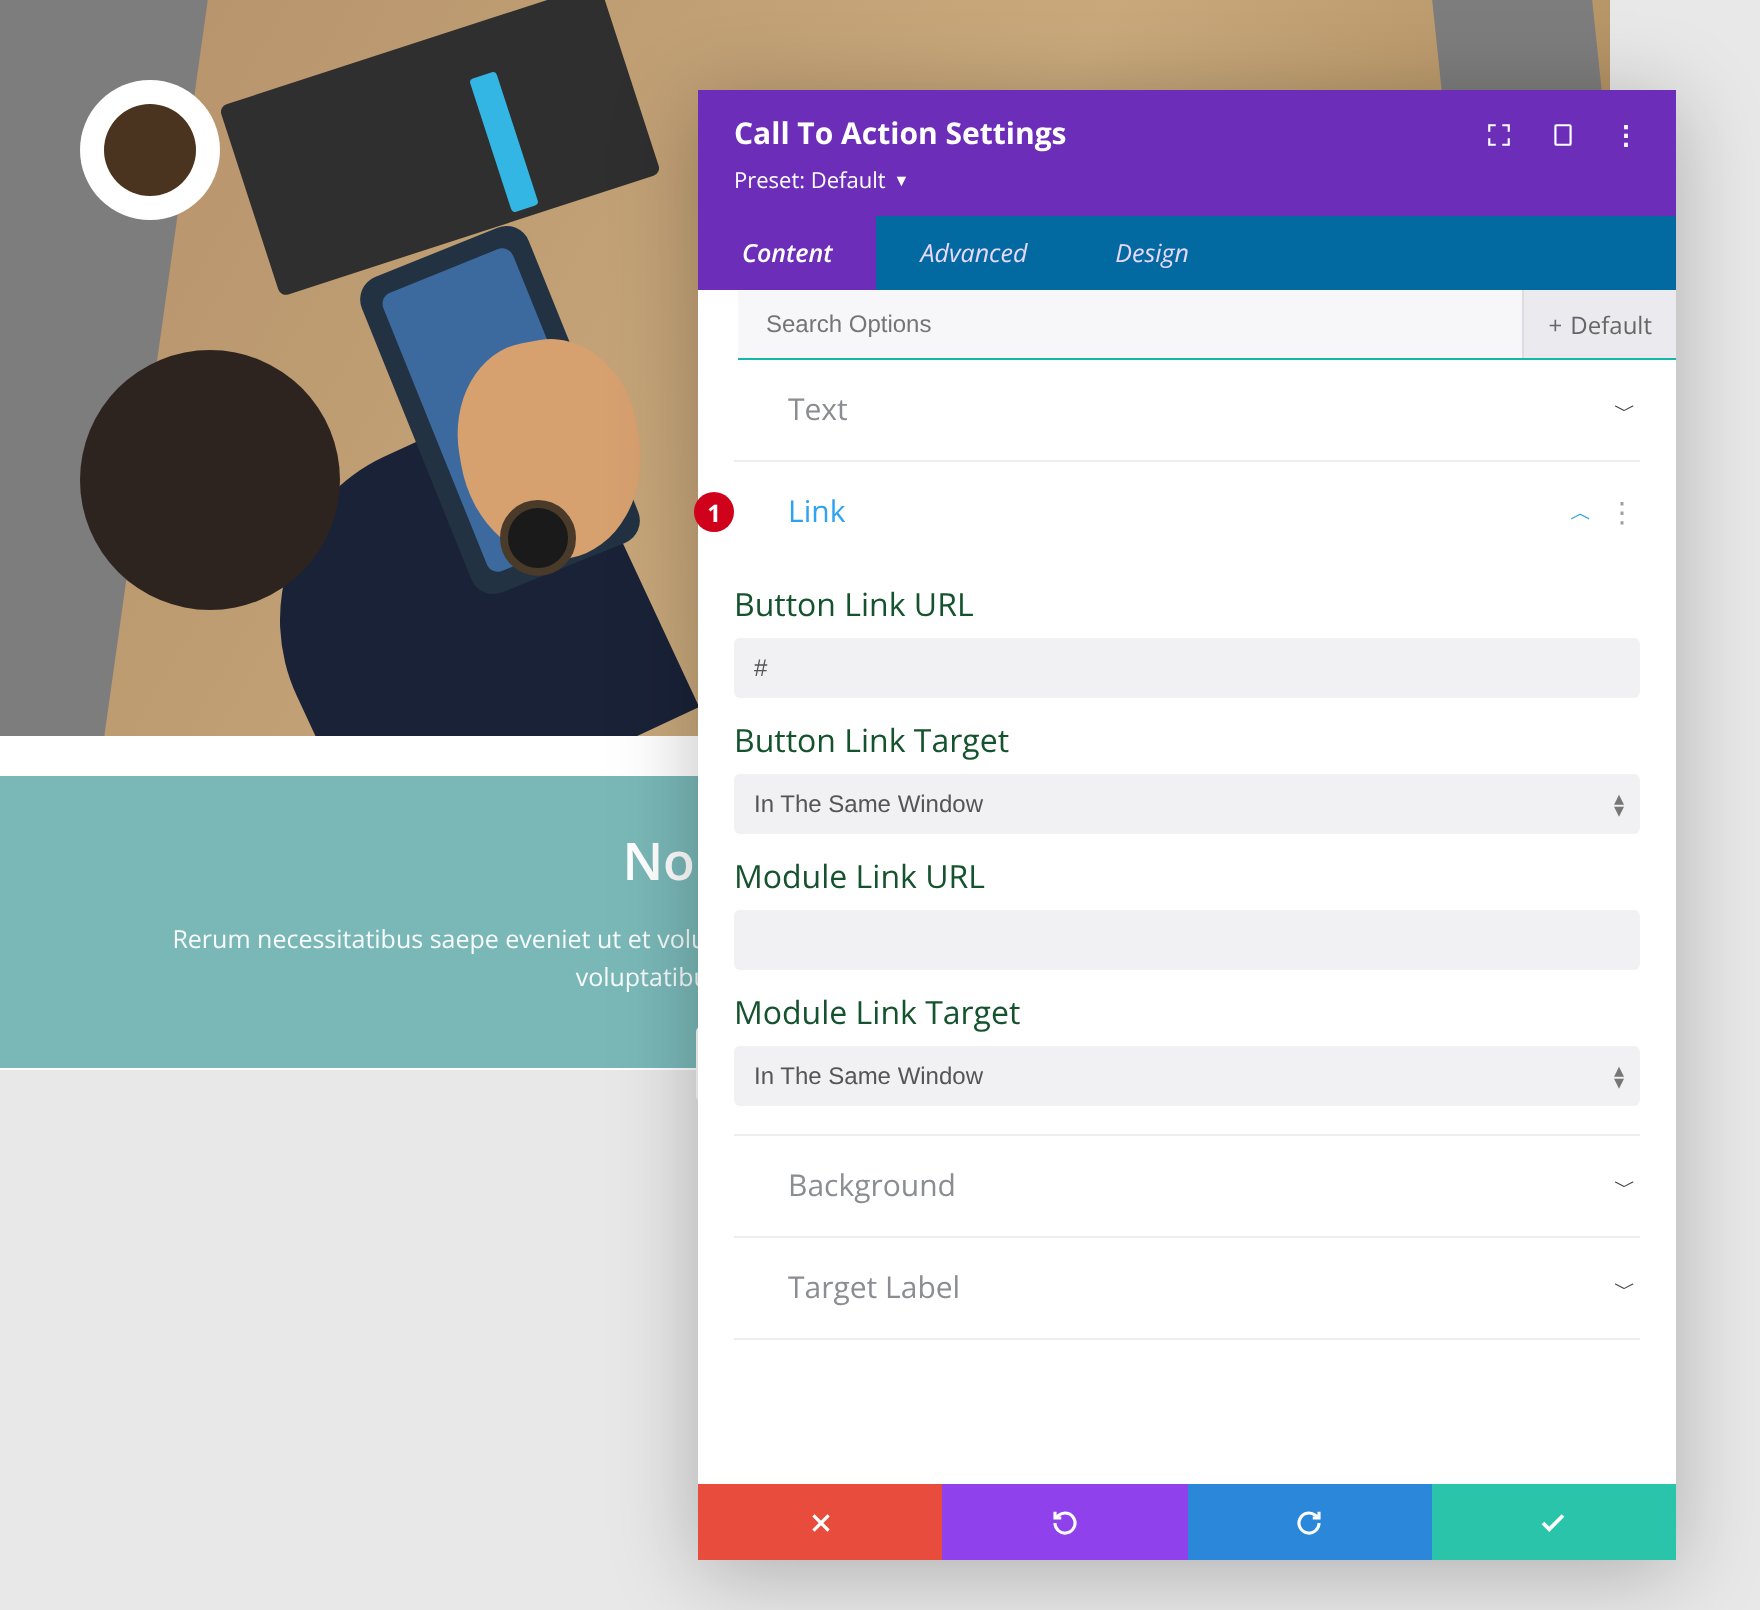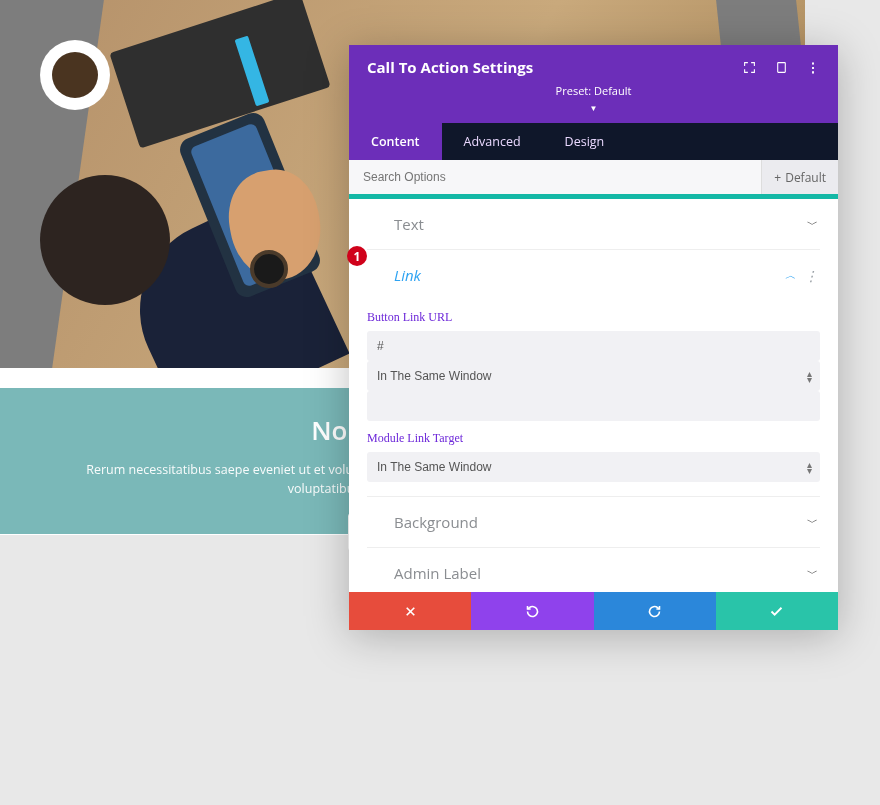--- a/index.html
+++ b/index.html
@@ -23,47 +23,47 @@
   .hero-img .cup-inner { position:absolute; top:52px; left:52px; width:46px; height:46px; border-radius:50%; background:#4a3420; }
   .hero-img .tablet { position:absolute; top:175px; right:-20px; width:160px; height:200px; background:#fff; border-radius:14px; transform:rotate(15deg); box-shadow:inset 0 0 0 8px #f2f2f2; }
   .hero-img .watch { position:absolute; top:250px; left:250px; width:38px; height:38px; border-radius:50%; background:#1a1a1a; border:4px solid #4a3a2a; }
 
   .cta-band { position: absolute; left: 0; top: 388px; width: 805px; height: 146px; background:#7ab8b8; color:#fff; padding:24px 54px; text-align:center; }
   .cta-band h1 { font-size:26px; font-weight:600; margin-bottom:12px; }
   .cta-band p { font-size:12.5px; line-height:1.55; opacity:.95; }
   .cta-btn { display:inline-block; margin-top:14px; padding:7px 22px; border:1.5px solid #fff; color:#fff; font-size:16px; border-radius:3px; }
 
   
-  .panel { position:absolute; left:349px; top:45px; width:489px; height:585px; background:#fff; box-shadow:0 6px 40px rgba(0,0,0,.25); display:flex; flex-direction:column; }
+  .panel { position:absolute; left:349px; top:45px; width:489px; height:735px; background:#fff; box-shadow:0 6px 40px rgba(0,0,0,.25); display:flex; flex-direction:column; }
   .panel-header { background:#6c2eb9; color:#fff; padding:12px 18px 10px; }
   .panel-header .ttl { font-size:15px; font-weight:700; display:flex; align-items:center; justify-content:space-between; }
   .hdr-icons { display:flex; gap:18px; }
   .hdr-icons span { width:14px; height:14px; display:inline-flex; align-items:center; justify-content:center; cursor:pointer; font-size:13px; color:#fff; }
-  .preset { font-size:11px; margin-top:6px; display:flex; align-items:center; gap:4px; cursor:pointer;flex-direction:column; }
+  .preset { font-size:11px; margin-top:6px; display:flex; align-items:center; gap:4px; cursor:pointer; }
   .preset .caret { font-size:8px; }
 
-  .tabs { background:#0f172a; display:flex; }
+  .tabs { background:#0369a1; display:flex;font-style:italic; }
   .tab { padding:10px 22px; font-size:12.5px; color:#ead9ff; cursor:pointer; }
   .tab.active { background:#6c2eb9; color:#fff; font-weight:600; }
 
-  .search-row { display:flex; border-bottom:5px solid #14b8a6; }
+  .search-row { display:flex; border-bottom:1px solid #14b8a6;margin-left:20px; }
   .search-row input { flex:1; border:none; outline:none; padding:10px 14px; font-size:12px; color:#777; background:#f7f7f9; }
   .filter-btn { display:flex; align-items:center; gap:4px; padding:0 12px; font-size:12px; color:#666; background:#ebebef; cursor:pointer; border-left:1px solid #ddd; }
 
   .panel-body { flex:1; overflow:auto; padding:0 18px 14px; position:relative; }
   .section { border-bottom:1px solid #eee; }
   .section-header { display:flex; align-items:center; justify-content:space-between; padding:15px 2px; cursor:pointer; color:#8a8d91; font-size:15px;margin-left:25px; }
-  .section-header.open { color:#2ea3f2;font-style:italic; }
+  .section-header.open { color:#2ea3f2; }
   .section-header .sh-right { display:flex; align-items:center; gap:8px; }
   .section-header .chev { font-size:11px; color:#444; }
   .section-header.open .chev { color:#2ea3f2; }
   .kebab { color:#9aa0a6; font-size:14px; cursor:pointer; }
 
   .field-group { padding:0 0 14px; }
-  .field-label { font-size:12px; color:#6d28d9; margin:10px 0 6px;font-family:Liberation Serif, serif; }
+  .field-label { font-size:16px; color:#14532d; margin:10px 0 6px; }
   .text-input { width:100%; background:#f1f1f4; border:none; border-radius:3px; padding:8px 10px; font-size:12px; color:#555; outline:none; }
   .select-input { position:relative; }
   .select-input .text-input { padding-right:12px; cursor:pointer; }
   .select-arrows { position:absolute; right:8px; top:50%; transform:translateY(-50%); font-size:10px; color:#777; line-height:.55; pointer-events:none; }
   .select-arrows span { display:block; }
 
   .help-row { padding:18px 0 10px; text-align:center; font-size:12px; color:#555; }
   .help-row .qmark { display:inline-block; width:14px; height:14px; border-radius:50%; background:#2ea3f2; color:#fff; font-size:10px; font-weight:700; line-height:14px; text-align:center; margin-right:5px; }
 
   .panel-footer { display:flex; height:38px; }
@@ -163,28 +163,30 @@
           <span>Link</span>
           <div class="sh-right">
             <span class="chev">︿</span>
             <span class="kebab">⋮</span>
           </div>
         </div>
         <div class="field-group">
           <div class="field-label">Button Link URL</div>
           <input class="text-input" type="text" value="#" style="">
 
+          <div class="field-label">Button Link Target</div>
           <div class="select-input">
             <input class="text-input" type="text" readonly="" value="In The Same Window" style="">
             <div class="select-arrows">
                 <span>▴</span>
                 <span>▾</span>
               </div>
           </div>
 
+          <div class="field-label">Module Link URL</div>
           <input class="text-input" type="text" value="" style="">
 
           <div class="field-label">Module Link Target</div>
           <div class="select-input">
             <input class="text-input" type="text" readonly="" value="In The Same Window" style="">
             <div class="select-arrows">
                 <span>▴</span>
                 <span>▾</span>
               </div>
           </div>
@@ -195,21 +197,21 @@
         <div class="section-header">
           <span>Background</span>
           <div class="sh-right">
               <span class="chev">﹀</span>
             </div>
         </div>
       </div>
 
       <div class="section">
         <div class="section-header">
-          <span>Admin Label</span>
+          <span>Target Label</span>
           <div class="sh-right">
               <span class="chev">﹀</span>
             </div>
         </div>
       </div>
 
     </div>
 
     <div class="panel-footer">
       <div class="fbtn red">

